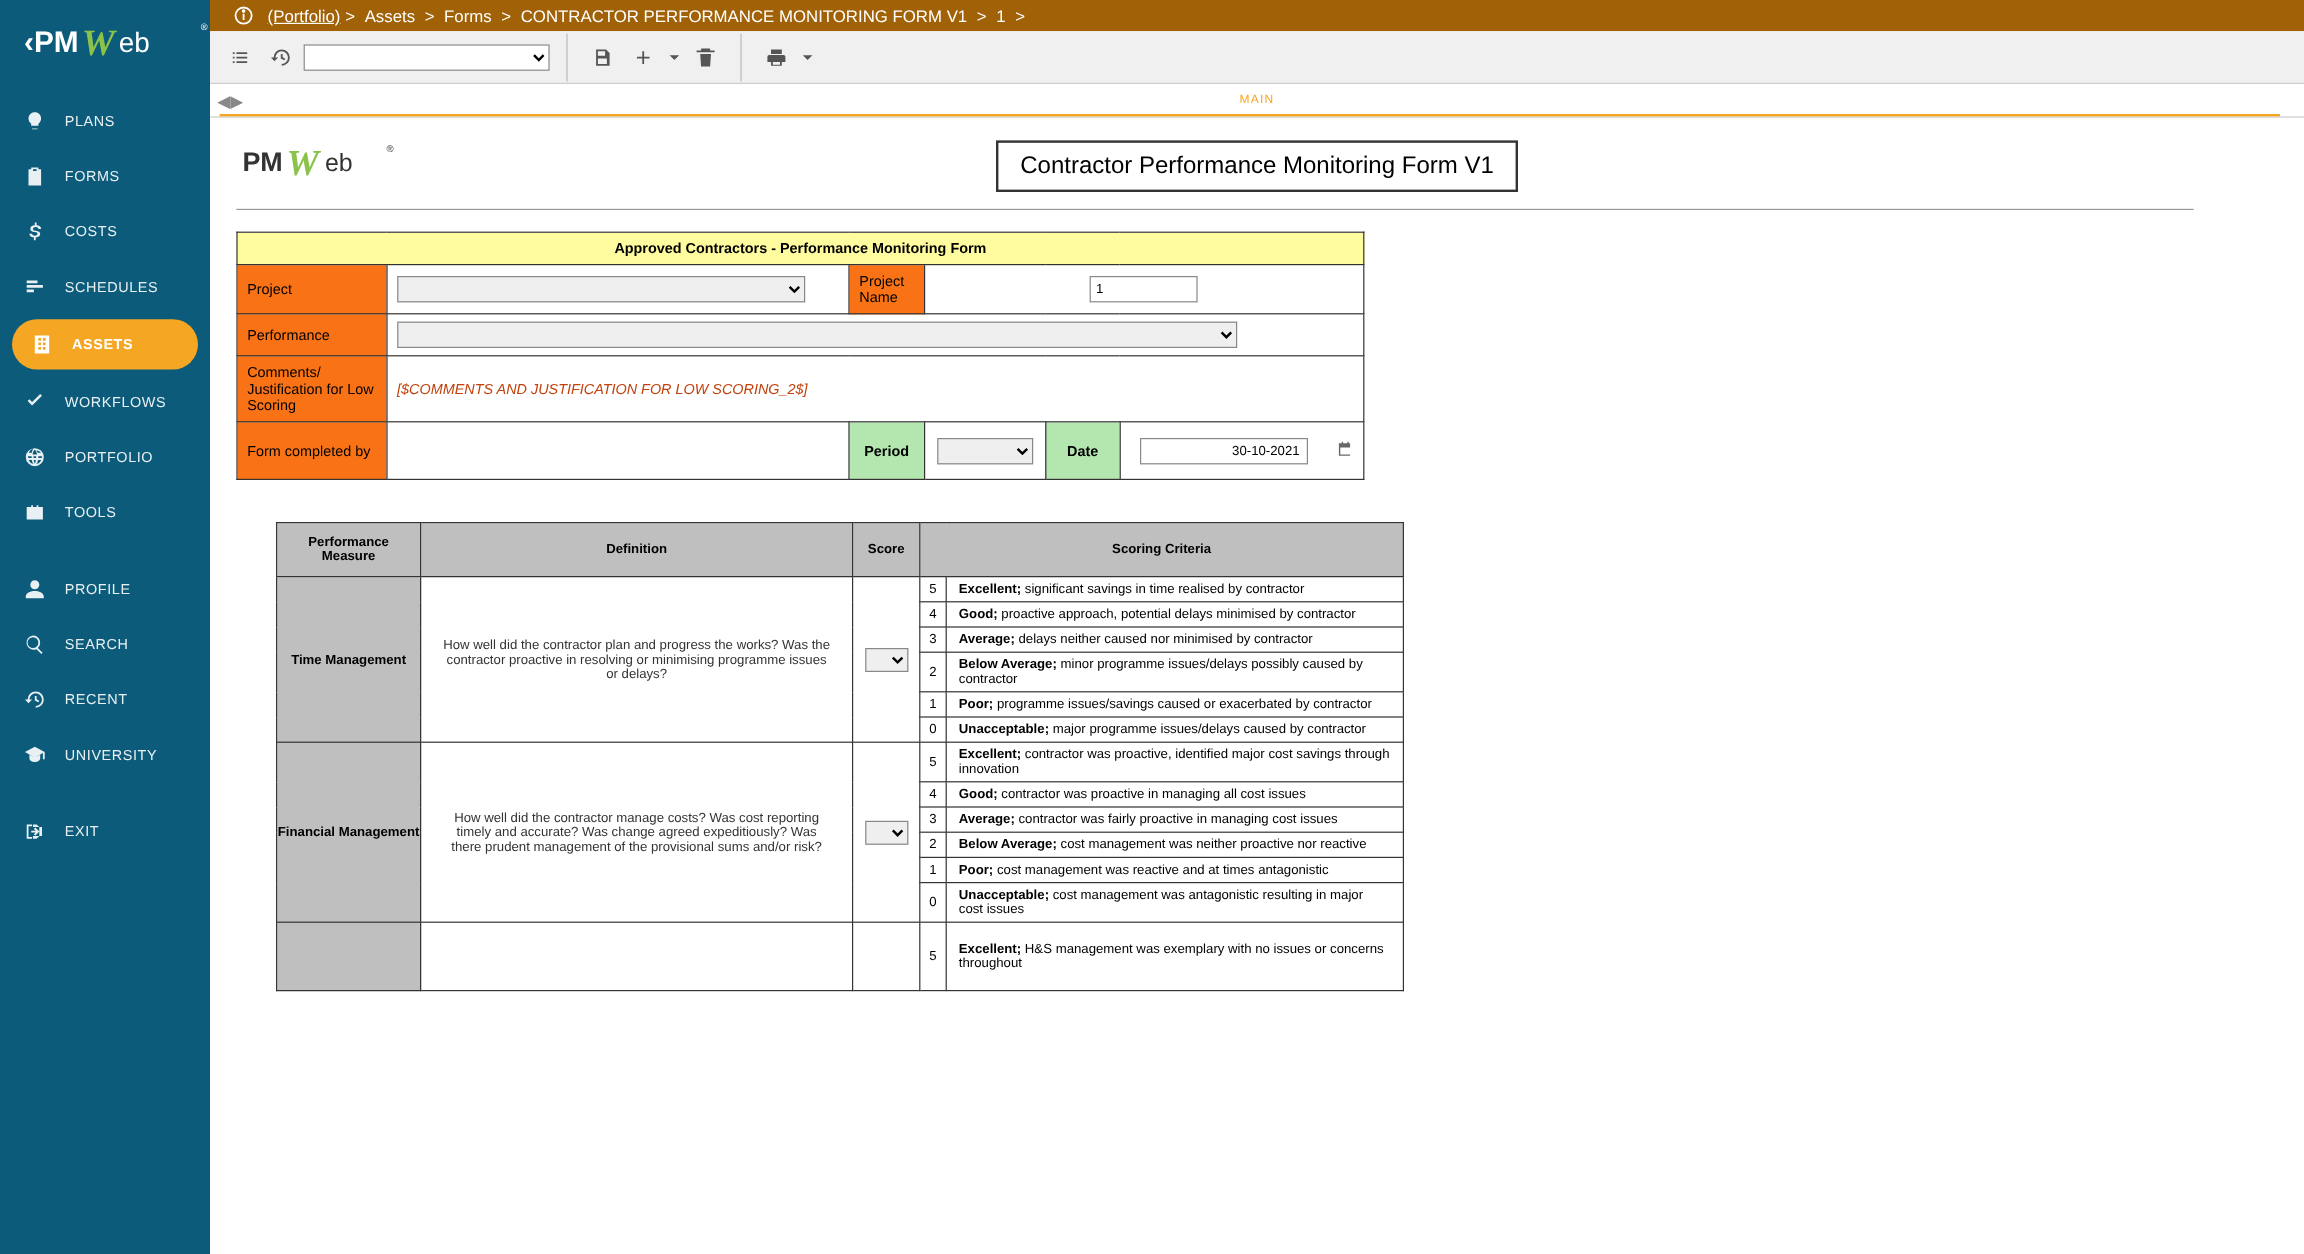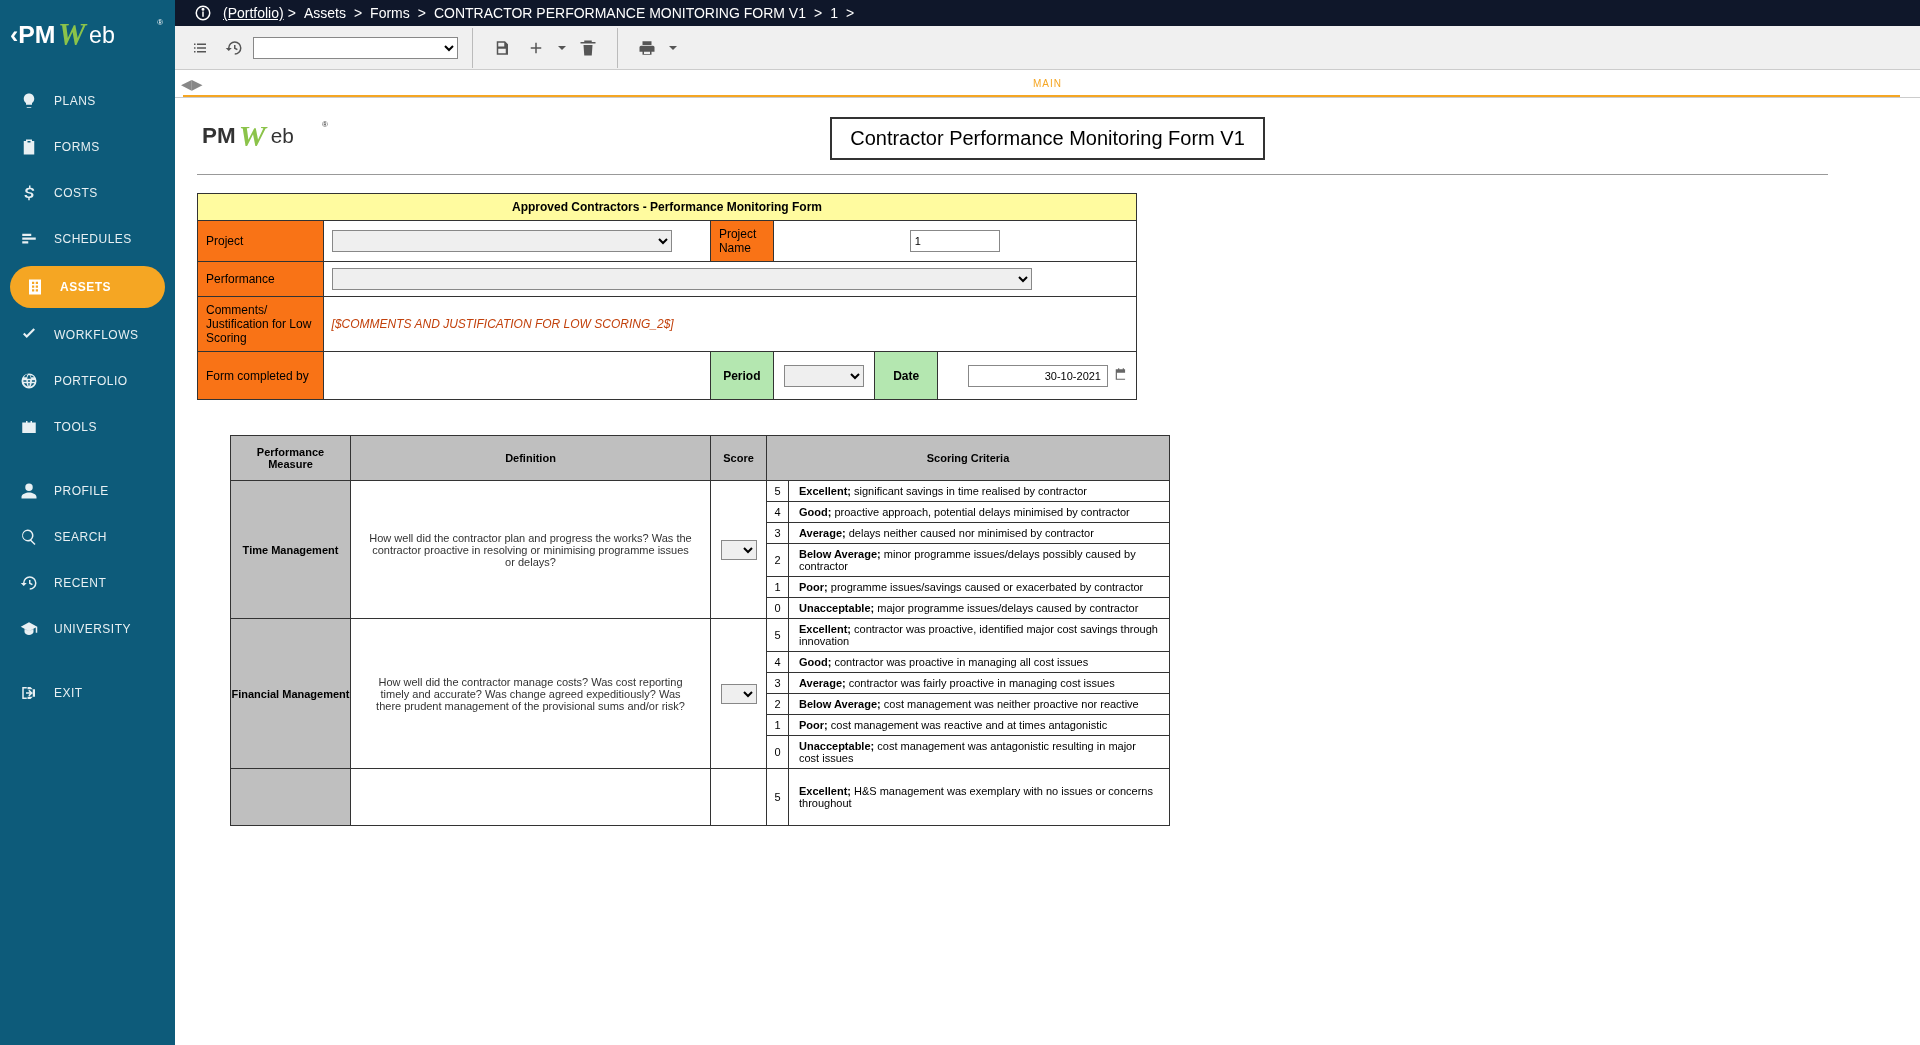--- a/index.html
+++ b/index.html
@@ -1,33 +1,33 @@
 <!DOCTYPE html>
 <html><head>
 <meta charset="utf-8">
 <style>
 * { box-sizing: border-box; margin: 0; padding: 0; }
 body { font-family: Arial, sans-serif; font-size: 13px; background: #f5f5f5; overflow: hidden; }
 .app { display: flex; height: 100vh; }
 
 
 .sidebar { width: 175px; background: #0d5b7a; color: #fff; display: flex; flex-direction: column; flex-shrink: 0; }
-.logo-area { height: 70px; display: flex; align-items: center; justify-content: center; background: #0d5b7a; }
+.logo-area { height: 70px; display: flex; align-items: center; justify-content: flex-end; background: #0d5b7a; }
 .logo-area svg { width: 155px; }
 .nav { padding: 8px 0; }
 .nav-item { display: flex; align-items: center; padding: 12px 18px; color: #e8f0f3; font-size: 12px; cursor: pointer; letter-spacing: 0.5px; }
 .nav-item.active { background: #f5a623; border-radius: 22px; margin: 4px 10px; padding: 10px 14px; color: #fff; font-weight: bold; }
 .nav-item .icon { width: 22px; height: 22px; margin-right: 14px; display: inline-flex; align-items: center; justify-content: center; }
 .nav-item svg { fill: #e8f0f3; }
 .nav-item.active svg { fill: #fff; }
 .nav-sep { height: 18px; }
 
 
 .main { flex: 1; display: flex; flex-direction: column; overflow: hidden; }
-.breadcrumb { background: #0f172a; color: #fff; height: 26px; display: flex; align-items: center; padding: 0 14px; font-size: 14px; }
+.breadcrumb { background: #a16207; color: #fff; height: 26px; display: flex; align-items: center; padding: 0 14px; font-size: 14px; }
 .breadcrumb a { color: #fff; text-decoration: underline; }
 .breadcrumb .info-icon { width: 20px; height: 20px; margin-right: 10px; display:inline-flex; align-items:center; justify-content:center;}
 .breadcrumb span { margin: 0 4px; }
 
 
 .toolbar { background: #f0f0f0; height: 44px; border-bottom: 1px solid #ccc; display: flex; align-items: center; padding: 0 10px; gap: 4px; }
 .tool-btn { width: 30px; height: 30px; display: inline-flex; align-items: center; justify-content: center; cursor: pointer; }
 .tool-btn svg { fill: #555; }
 .tool-sep { width: 1px; height: 40px; background: #bbb; margin: 0 10px; }
 .tool-select { width: 205px; height: 22px; border: 1px solid #888; background: #fff; }
@@ -50,21 +50,21 @@
 
 
 .info-table { width: 940px; border-collapse: collapse; margin-left:0; }
 .info-table td { border: 1px solid #333; padding: 6px 8px; font-size: 12px; }
 .yellow-header { background: #fffb9f; text-align: center; font-weight: bold; font-size: 15px; padding: 8px; }
 .green-label { background: #f97316; font-weight: normal; text-align: left; width: 120px; vertical-align: middle; font-size:12px;}
 .green-light { background: #b4e7b0; font-weight: bold; text-align: center; width: 60px; font-size:12px;}
 .info-input { width: 100%; border: 1px solid #888; height: 22px; font-size:11px; padding:0 4px;}
 .info-select { border:1px solid #888; height:22px; }
 .comments-text { font-style: italic; font-size: 12px; color:#c2410c;}
-.date-wrap { display:flex; align-items:center; gap:6px; justify-content:flex-end;}
+.date-wrap { display:flex; align-items:center; gap:24px; justify-content:flex-end;}
 .date-input { width:140px; border:1px solid #888; height:22px; text-align:right; padding-right:6px; font-size:11px;}
 
 
 .criteria-table { width: 940px; border-collapse: collapse; margin-top: 35px; margin-left: 33px; }
 .criteria-table td, .criteria-table th { border: 1px solid #333; font-size: 11px; }
 .criteria-table th { background: #bfbfbf; padding: 10px 6px; font-weight: bold; text-align:center;}
 .pm-cell { background: #bfbfbf; font-weight: bold; text-align: center; width: 120px; vertical-align: middle; font-size:12px;}
 .def-cell { text-align: center; padding: 28px 16px; width: 360px; vertical-align: middle; font-size:11px; color:#333;}
 .score-cell { width: 56px; text-align:center; vertical-align: middle; }
 .score-cell select { width: 36px; height:20px; border:1px solid #888;}

